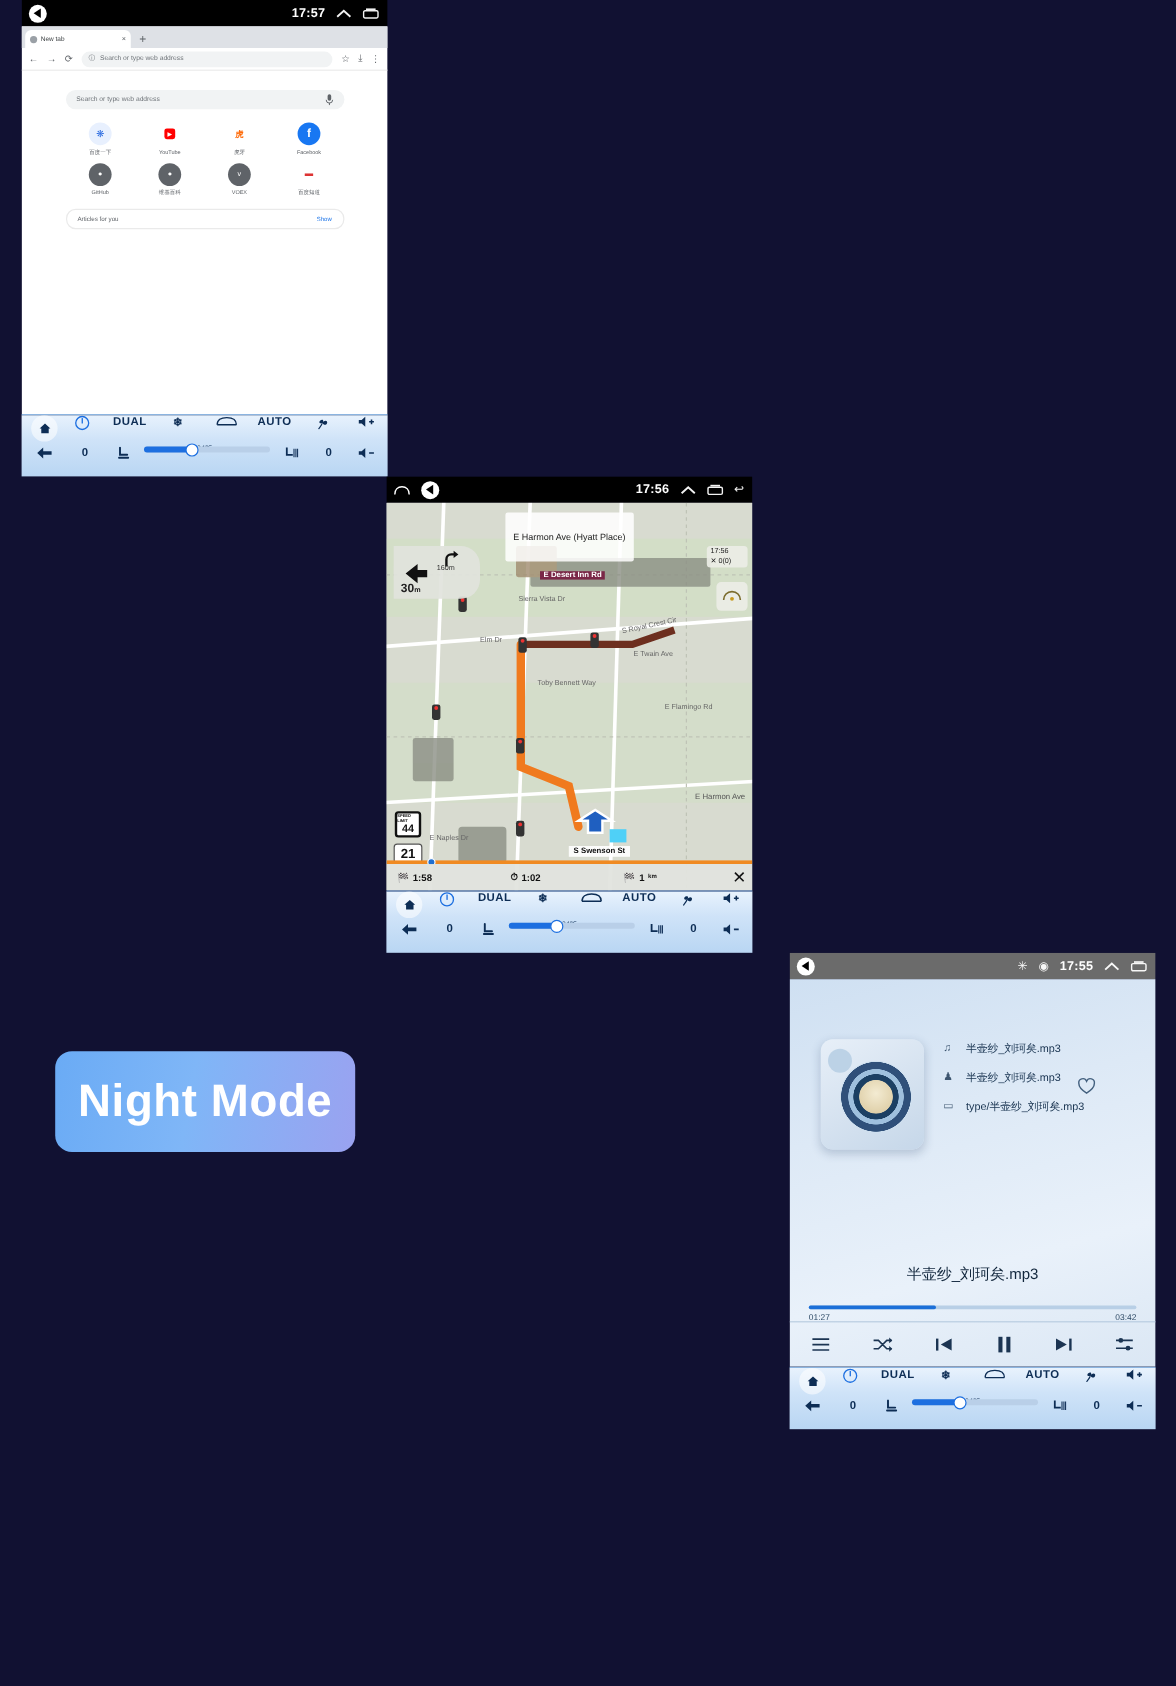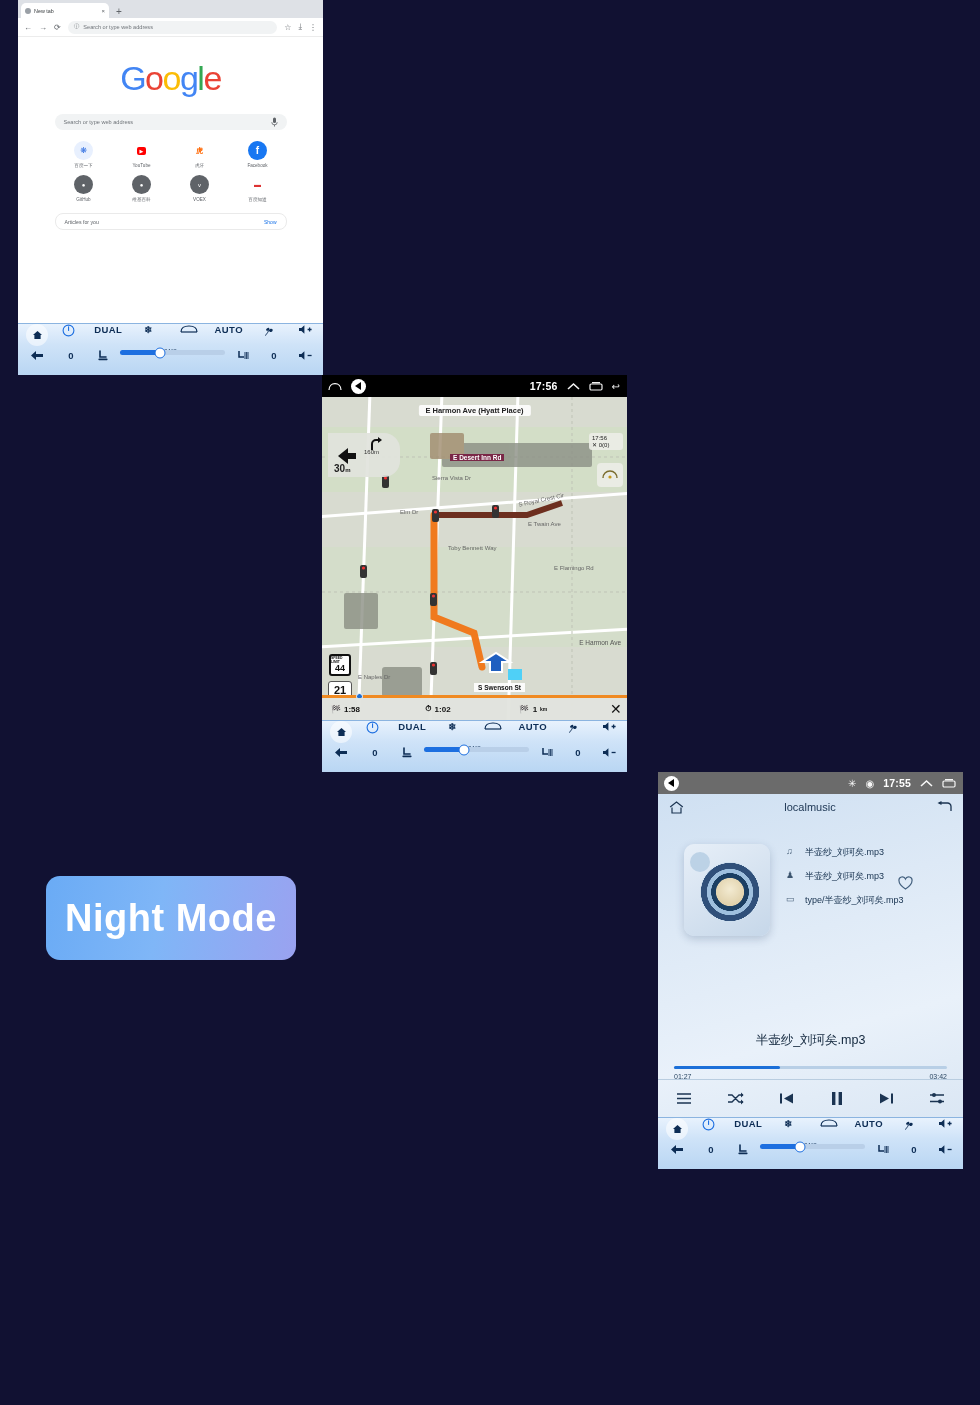--- a/index.html
+++ b/index.html
@@ -91,21 +91,21 @@
     display: flex; align-items: center; justify-content: space-between; padding: 0 9px; font-size: 5.2px; color: #5f6368;
   }
   .articles .show { color: #1a73e8; font-size: 5px; }
 
   
   .nav-screen { height: 323px; position: relative; background: #dfe2d6; overflow: hidden; }
   .nav-map { position: absolute; inset: 0; background:
       radial-gradient(circle at 30% 30%, #cfe0c2 0%, #d9dcd1 45%, #d2d5ca 100%); }
   .roadname {
     position: absolute; top: 8px; left: 50%; transform: translateX(-50%);
-    background: rgba(255,255,255,.86); padding: 1px 7px; font-size: 7.5px; font-weight: bold; color: #222; border-radius: 2px;
+    background: rgba(255,255,255,.86); padding: 16px 7px; font-size: 7.5px; font-weight: normal; color: #222; border-radius: 2px;
   }
   .turnpanel {
     position: absolute; left: 6px; top: 36px; width: 72px; height: 44px;
     background: rgba(225,227,220,.92); border-radius: 0 16px 16px 0;
     display: flex; align-items: center; padding-left: 4px; gap: 2px;
   }
   .dist-b { font-size: 10px; font-weight: bold; color: #222; position: absolute; left: 6px; bottom: 3px; }
   .dist-s { font-size: 6px; color: #333; position: absolute; left: 36px; top: 16px; }
   .nav-eta-box {
     position: absolute; right: 4px; top: 36px; width: 34px;
@@ -183,20 +183,41 @@
     background: linear-gradient(100deg,#6aabf5 0%,#7fb6f7 45%,#9aa2f0 100%);
     display: flex; align-items: center; justify-content: center;
   }
   .nm-badge span { color: #fff; font-size: 38px; font-weight: bold; letter-spacing: .5px; }
 </style>
 </head>
 <body>
 
 <div class="cell unit" style="left:18px; top:0;">
   <div class="screen">
+    <div class="statusbar">
+      <div class="sb-left">
+        <div class="circ-back">
+            <i></i>
+          </div>
+      </div>
+      <div class="sb-right">
+        <span class="sb-time">17:57</span>
+        <span class="sb-ico">
+          <svg width="13" height="9" viewBox="0 0 13 9">
+              <path d="M1 7L6.5 2L12 7" stroke="#fff" stroke-width="1.6" fill="none"></path>
+            </svg>
+        </span>
+        <span class="sb-ico">
+          <svg width="14" height="10" viewBox="0 0 14 10">
+              <rect x="1" y="3" width="12" height="6" rx="1.2" stroke="#fff" fill="none" stroke-width="1.2"></rect>
+              <rect x="3" y="1" width="8" height="1.4" fill="#fff"></rect>
+            </svg>
+        </span>
+      </div>
+    </div>
 
     <div class="browser">
       <div class="tabstrip">
         <div class="tab">
           <span class="fav"></span>
           <span>New tab</span>
           <span class="x">×</span>
         </div>
         <span class="newtab">+</span>
       </div>
@@ -206,23 +227,20 @@
         <span class="omni-ico">⟳</span>
         <div class="omni-field">
           <span>ⓘ</span>
           <span>Search or type web address</span>
         </div>
         <span class="omni-ico">☆</span>
         <span class="omni-ico">⤓</span>
         <span class="omni-ico">⋮</span>
       </div>
 
-      <div class="glogo">
-        <b style="color:#4285f4">G</b><b style="color:#ea4335">o</b><b style="color:#fbbc05">o</b><b style="color:#4285f4">g</b><b style="color:#34a853">l</b><b style="color:#ea4335">e</b>
-      </div>
 
       <div class="gsearch">
         <span style="flex:1">Search or type web address</span>
         <span>
           <svg width="7" height="10" viewBox="0 0 7 10">
               <rect x="2" y="0.5" width="3" height="5.5" rx="1.5" fill="#5f6368"></rect>
               <path d="M0.8 5.2a2.7 2.7 0 005.4 0" stroke="#5f6368" fill="none" stroke-width=".8"></path>
               <rect x="3.1" y="7.6" width="0.8" height="2" fill="#5f6368"></rect>
             </svg>
         </span>
@@ -561,35 +579,20 @@
         <span class="sb-ico">
           <svg width="14" height="10" viewBox="0 0 14 10">
               <rect x="1" y="3" width="12" height="6" rx="1.2" stroke="#fff" fill="none" stroke-width="1.2"></rect>
               <rect x="3" y="1" width="8" height="1.4" fill="#fff"></rect>
             </svg>
         </span>
       </div>
     </div>
 
     <div class="music">
-      <div class="mu-head">
-        <span>
-          <svg width="15" height="13" viewBox="0 0 15 13">
-              <path d="M1.2 6L7.5 1 13.8 6" stroke="#1b3452" fill="none" stroke-width="1.2"></path>
-              <path d="M3 6.4V12h9V6.4" stroke="#1b3452" fill="none" stroke-width="1.2"></path>
-            </svg>
-        </span>
-        <span class="mu-title">localmusic</span>
-        <span>
-          <svg width="16" height="12" viewBox="0 0 16 12">
-              <path d="M15 10V5.5a3.5 3.5 0 00-3.5-3.5H3" stroke="#1b3452" fill="none" stroke-width="1.3"></path>
-              <path d="M5.5 0L1.5 2l4 2z" fill="#1b3452"></path>
-            </svg>
-        </span>
-      </div>
 
       <span class="mu-heart">
         <svg width="15" height="14" viewBox="0 0 15 14">
             <path d="M7.5 13S1 9 1 4.8A3.4 3.4 0 017.5 3 3.4 3.4 0 0114 4.8C14 9 7.5 13 7.5 13z" stroke="#44617f" fill="none" stroke-width="1.2"></path>
           </svg>
       </span>
 
       <div class="album">
         <div class="arm"></div>
         <div class="disc"></div>

